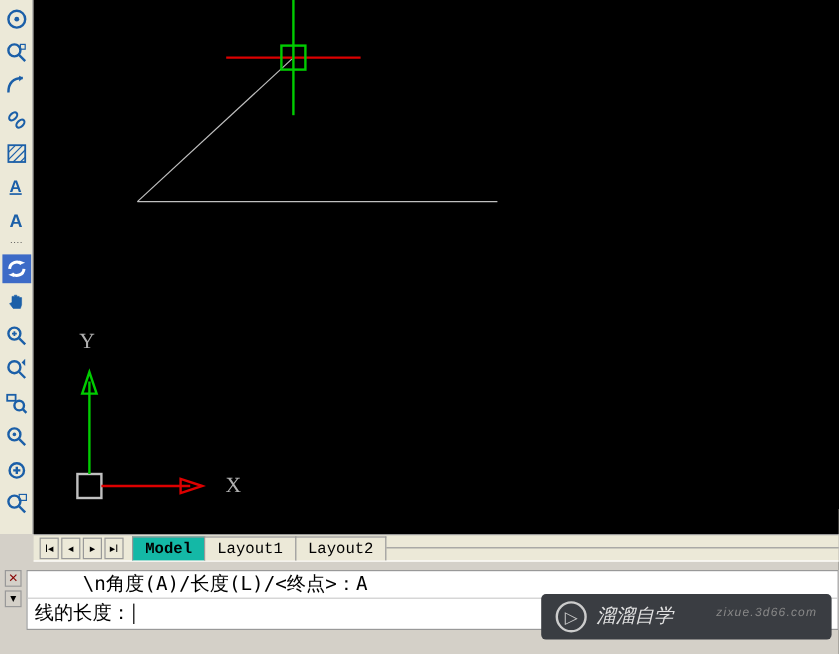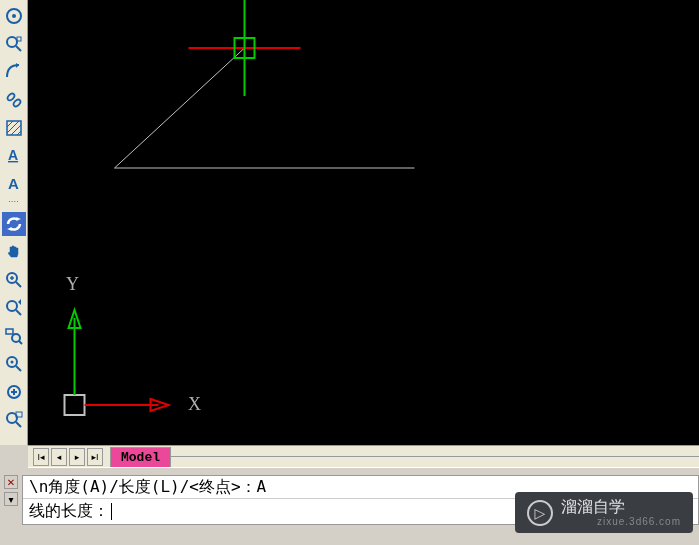--- a/index.html
+++ b/index.html
@@ -14,36 +14,36 @@
     .toolbar-item-active { background: #3d6bc7; }
     
     .drawing-area { flex: 1; background: #000; position: relative; overflow: hidden; }
     
     .ucs-y-label { position: absolute; color: #b0b0b0; font-size: 18px; font-family: "Times New Roman", serif; }
     .ucs-x-label { position: absolute; color: #b0b0b0; font-size: 18px; font-family: "Times New Roman", serif; }
     
     .tab-bar { display: flex; align-items: center; background: #ece9d8; height: 23px; border-top: 1px solid #999; border-bottom: 1px solid #fff; margin-left: 28px; }
     .tab-nav-btn { width: 16px; height: 18px; background: #ece9d8; border: 1px solid #999; display: flex; align-items: center; justify-content: center; font-size: 9px; cursor: pointer; margin: 0 1px; }
     .tab-nav-group { display: flex; margin-left: 4px; margin-right: 6px; }
-    .tab { height: 20px; padding: 0 10px; background: #ec4899; border: 1px solid #999; border-bottom: none; display: flex; align-items: center; font-size: 13px; font-family: "Courier New", monospace; cursor: pointer; margin-right: -1px; position: relative; }
+    .tab { height: 20px; padding: 0 10px; background: #14b8a6; border: 1px solid #999; border-bottom: none; display: flex; align-items: center; font-size: 13px; font-family: "Courier New", monospace; cursor: pointer; margin-right: -1px; position: relative; }
     .tab-inactive { background: #ece9d8; }
     .tab-trailing { flex: 1; border-bottom: 1px solid #999; }
     
     .close-x { position: absolute; left: 4px; top: 475px; width: 14px; height: 14px; background: #d4d0c8; border: 1px solid #999; font-size: 10px; display: flex; align-items: center; justify-content: center; color: #800; cursor: pointer; }
     .close-down { position: absolute; left: 4px; top: 492px; width: 14px; height: 14px; background: #d4d0c8; border: 1px solid #999; font-size: 10px; display: flex; align-items: center; justify-content: center; cursor: pointer; }
     
     .command-area { position: absolute; left: 22px; top: 475px; right: 0; background: #fff; border: 1px solid #999; font-family: "SimSun", monospace; font-size: 16px; }
-    .command-history { padding: 2px 6px; line-height: 18px; }
+    .command-history { padding: 2px 6px; line-height: 18px; margin-left: 40px; }
     .command-input-line { border-top: 1px solid #ccc; padding: 2px 6px; display: flex; align-items: center; }
     .command-prompt { white-space: nowrap; }
     .command-cursor { display: inline-block; width: 1px; height: 17px; background: #000; margin-left: 2px; }
     
     .watermark { position: absolute; right: 6px; bottom: 12px; background: #3a3d42; border-radius: 4px; padding: 6px 12px; display: flex; align-items: center; color: #e0e0e0; font-size: 16px; }
     .watermark-logo { width: 26px; height: 26px; border: 2px solid #ccc; border-radius: 50%; display: flex; align-items: center; justify-content: center; margin-right: 8px; font-size: 14px; color: #ccc; }
-    .watermark-text { display: flex; flex-direction: column; line-height: 1.1; }
+    .watermark-text { display: flex; flex-direction: row; line-height: 1.1; font-style: italic; }
     .watermark-sub { font-size: 10px; color: #888; letter-spacing: 1px; margin-left: 36px; }
   </style>
 </head>
 <body>
 
 <div class="main-container">
   <div class="toolbar">
     <div class="toolbar-item">
       <svg viewBox="0 0 18 18">
           <circle cx="9" cy="9" r="7" fill="none" stroke="#1b5fa8" stroke-width="2"></circle>
@@ -173,20 +173,22 @@
 <div class="tab-bar">
   <div class="tab-nav-group">
     <div class="tab-nav-btn">I◂</div>
     <div class="tab-nav-btn">◂</div>
     <div class="tab-nav-btn">▸</div>
     <div class="tab-nav-btn">▸I</div>
   </div>
   <div class="tab">
       <b>Model</b>
     </div>
+  <div class="tab tab-inactive">Layout1</div>
+  <div class="tab tab-inactive">Layout2</div>
   <div class="tab-trailing"></div>
 </div>
 
 <div class="close-x">✕</div>
 <div class="close-down">▾</div>
 
 <div class="command-area">
   <div class="command-history">
     <div>\n角度(A)/长度(L)/&lt;终点&gt;：A</div>
   </div>

